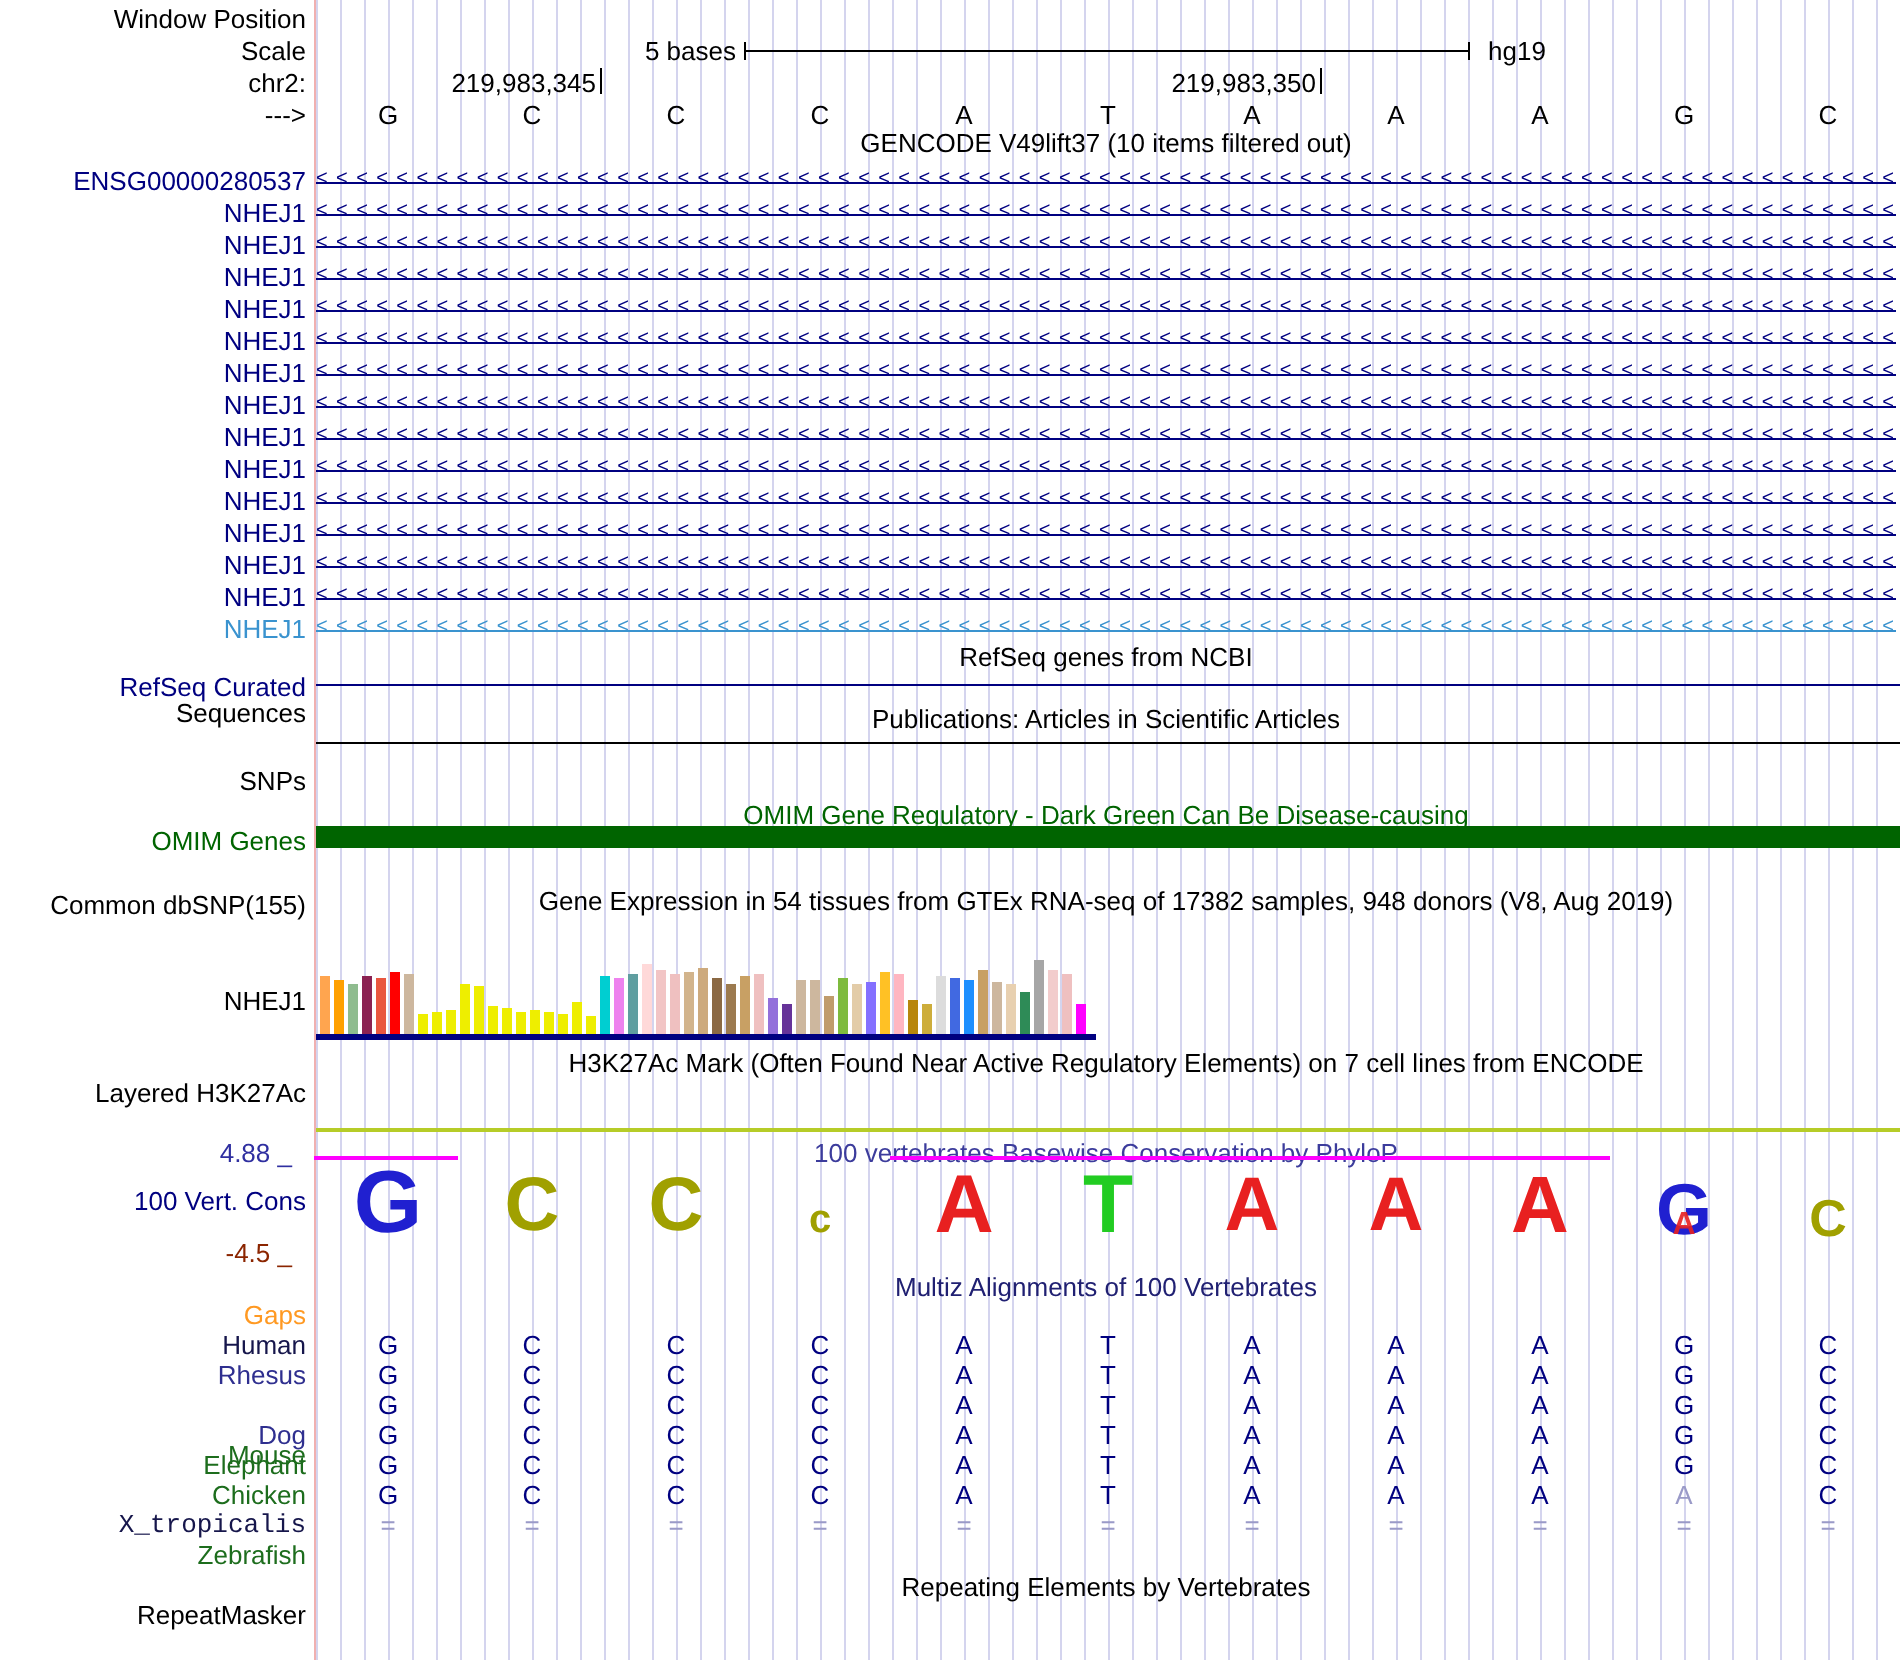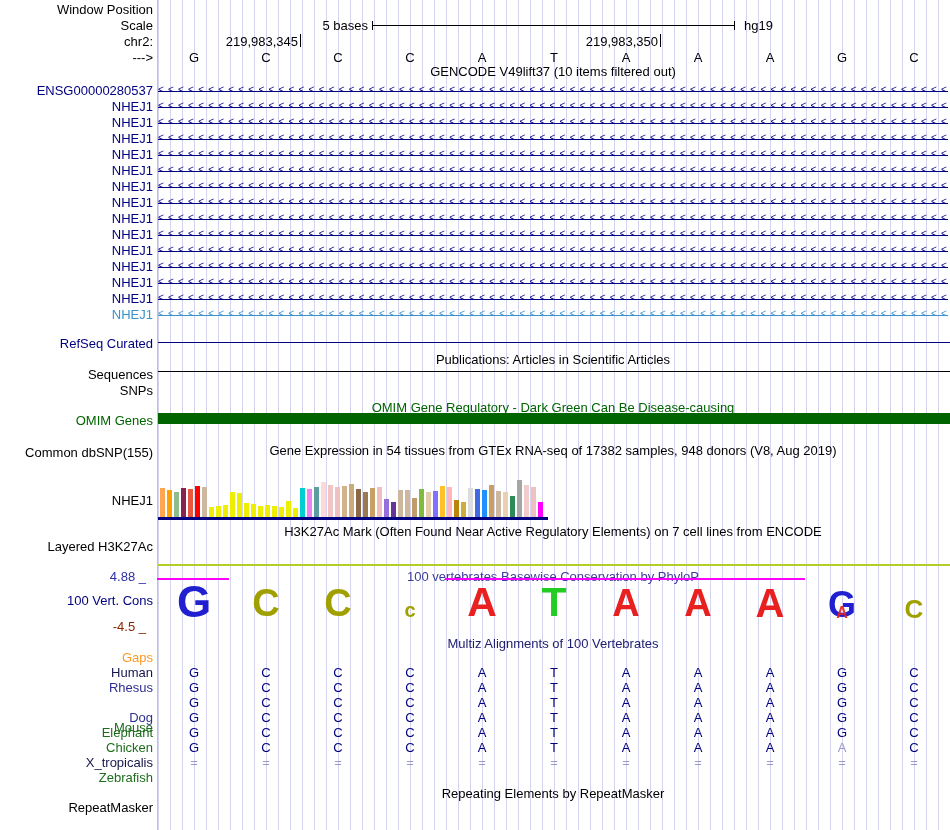--- a/index.html
+++ b/index.html
@@ -188,25 +188,26 @@
       <div class="gene-row" style="top: 290px;">
         <div class="lbl" style="top: 1px; color: rgb(0, 0, 128);">NHEJ1</div>
         <div class="chevrons" style="color: rgb(0, 0, 128);">&lt;&lt;&lt;&lt;&lt;&lt;&lt;&lt;&lt;&lt;&lt;&lt;&lt;&lt;&lt;&lt;&lt;&lt;&lt;&lt;&lt;&lt;&lt;&lt;&lt;&lt;&lt;&lt;&lt;&lt;&lt;&lt;&lt;&lt;&lt;&lt;&lt;&lt;&lt;&lt;&lt;&lt;&lt;&lt;&lt;&lt;&lt;&lt;&lt;&lt;&lt;&lt;&lt;&lt;&lt;&lt;&lt;&lt;&lt;&lt;&lt;&lt;&lt;&lt;&lt;&lt;&lt;&lt;&lt;&lt;&lt;&lt;&lt;&lt;&lt;&lt;&lt;&lt;&lt;&lt;&lt;&lt;&lt;&lt;&lt;&lt;&lt;&lt;</div>
       </div>
       <div class="gene-row" style="top: 306px;">
         <div class="lbl" style="top: 1px; color: rgb(58, 147, 207);">NHEJ1</div>
         <div class="chevrons" style="color: rgb(58, 147, 207);">&lt;&lt;&lt;&lt;&lt;&lt;&lt;&lt;&lt;&lt;&lt;&lt;&lt;&lt;&lt;&lt;&lt;&lt;&lt;&lt;&lt;&lt;&lt;&lt;&lt;&lt;&lt;&lt;&lt;&lt;&lt;&lt;&lt;&lt;&lt;&lt;&lt;&lt;&lt;&lt;&lt;&lt;&lt;&lt;&lt;&lt;&lt;&lt;&lt;&lt;&lt;&lt;&lt;&lt;&lt;&lt;&lt;&lt;&lt;&lt;&lt;&lt;&lt;&lt;&lt;&lt;&lt;&lt;&lt;&lt;&lt;&lt;&lt;&lt;&lt;&lt;&lt;&lt;&lt;&lt;&lt;&lt;&lt;&lt;&lt;&lt;&lt;&lt;</div>
       </div>
     </div>
 
+  <div class="ctr" style="top:321px">RefSeq genes from NCBI</div>
   <div class="lbl navy" style="top:336px">RefSeq Curated</div>
   <div class="hline" id="refseq-line" style="top: 342px; height: 1px; background: rgb(0, 0, 128);"></div>
 
   <div class="ctr" style="top:352px">Publications: Articles in Scientific Articles</div>
-  <div class="lbl" style="top:367px">Sequences</div>
+  <div class="lbl" style="top:349px">Sequences</div>
   <div class="hline" id="pub-line" style="top: 371px; height: 1px; background: rgb(0, 0, 0);"></div>
 
   <div class="lbl" style="top:383px">SNPs</div>
 
   <div class="ctr" style="top:400px;color:#006400">OMIM Gene Regulatory - Dark Green Can Be Disease-causing</div>
   <div class="lbl" style="top:413px;color:#006400">OMIM Genes</div>
   <div class="hline" id="omim-bar" style="top: 413px; height: 11px; background: rgb(0, 100, 0);"></div>
 
   <div class="lbl" style="top:445px">Common dbSNP(155)</div>
 
@@ -366,30 +367,30 @@
       <div class="basecell" style="top: 740px; left: 230px; color: rgb(0, 0, 128);">C</div>
       <div class="basecell" style="top: 740px; left: 302px; color: rgb(0, 0, 128);">C</div>
       <div class="basecell" style="top: 740px; left: 374px; color: rgb(0, 0, 128);">C</div>
       <div class="basecell" style="top: 740px; left: 446px; color: rgb(0, 0, 128);">A</div>
       <div class="basecell" style="top: 740px; left: 518px; color: rgb(0, 0, 128);">T</div>
       <div class="basecell" style="top: 740px; left: 590px; color: rgb(0, 0, 128);">A</div>
       <div class="basecell" style="top: 740px; left: 662px; color: rgb(0, 0, 128);">A</div>
       <div class="basecell" style="top: 740px; left: 734px; color: rgb(0, 0, 128);">A</div>
       <div class="basecell" style="top: 740px; left: 806px; color: rgb(154, 154, 200);">A</div>
       <div class="basecell" style="top: 740px; left: 878px; color: rgb(0, 0, 128);">C</div>
-      <div class="lbl" style="top: 755px; color: rgb(22, 22, 75);">X_tropicalis</div>
+      <div class="lbl" style="top: 755px; color: rgb(22, 22, 75); font-family: Liberation Mono, monospace;">X_tropicalis</div>
       <div class="basecell" style="top: 755px; left: 158px; color: rgb(154, 154, 200);">=</div>
       <div class="basecell" style="top: 755px; left: 230px; color: rgb(154, 154, 200);">=</div>
       <div class="basecell" style="top: 755px; left: 302px; color: rgb(154, 154, 200);">=</div>
       <div class="basecell" style="top: 755px; left: 374px; color: rgb(154, 154, 200);">=</div>
       <div class="basecell" style="top: 755px; left: 446px; color: rgb(154, 154, 200);">=</div>
       <div class="basecell" style="top: 755px; left: 518px; color: rgb(154, 154, 200);">=</div>
       <div class="basecell" style="top: 755px; left: 590px; color: rgb(154, 154, 200);">=</div>
       <div class="basecell" style="top: 755px; left: 662px; color: rgb(154, 154, 200);">=</div>
       <div class="basecell" style="top: 755px; left: 734px; color: rgb(154, 154, 200);">=</div>
       <div class="basecell" style="top: 755px; left: 806px; color: rgb(154, 154, 200);">=</div>
       <div class="basecell" style="top: 755px; left: 878px; color: rgb(154, 154, 200);">=</div>
       <div class="lbl" style="top: 770px; color: rgb(29, 109, 29);">Zebrafish</div>
     </div>
 
-  <div class="ctr" style="top:786px">Repeating Elements by RepeatMasker</div>
+  <div class="ctr" style="top:786px">Repeating Elements by Vertebrates</div>
   <div class="lbl" style="top:800px">RepeatMasker</div>
 </div>
 
 </body></html>

